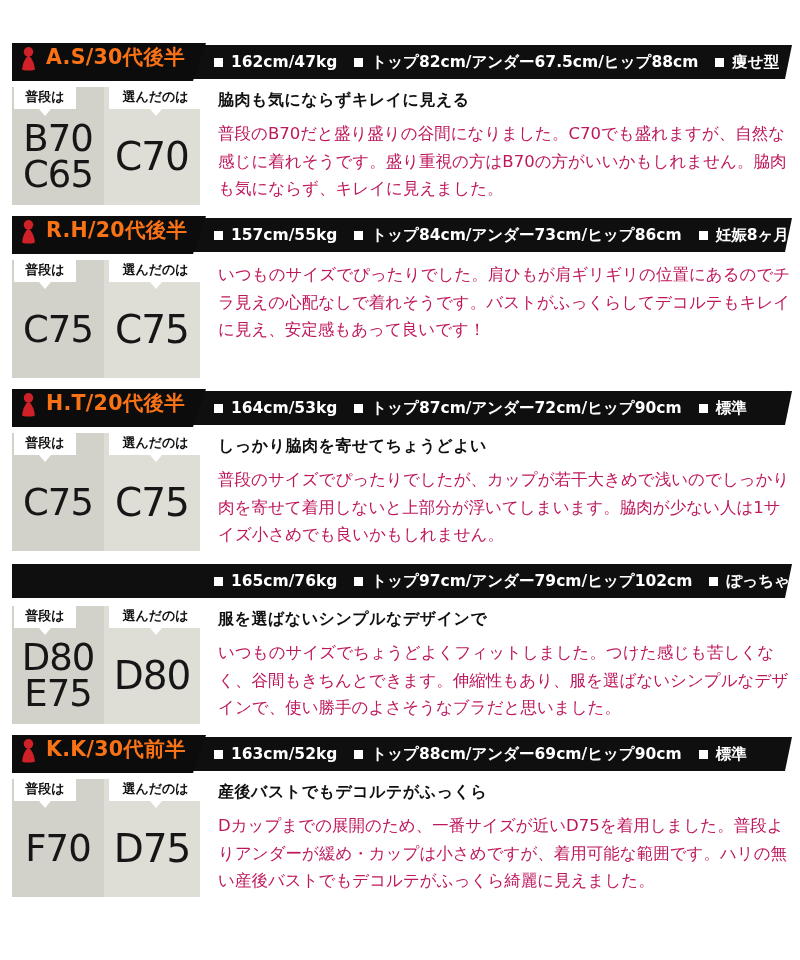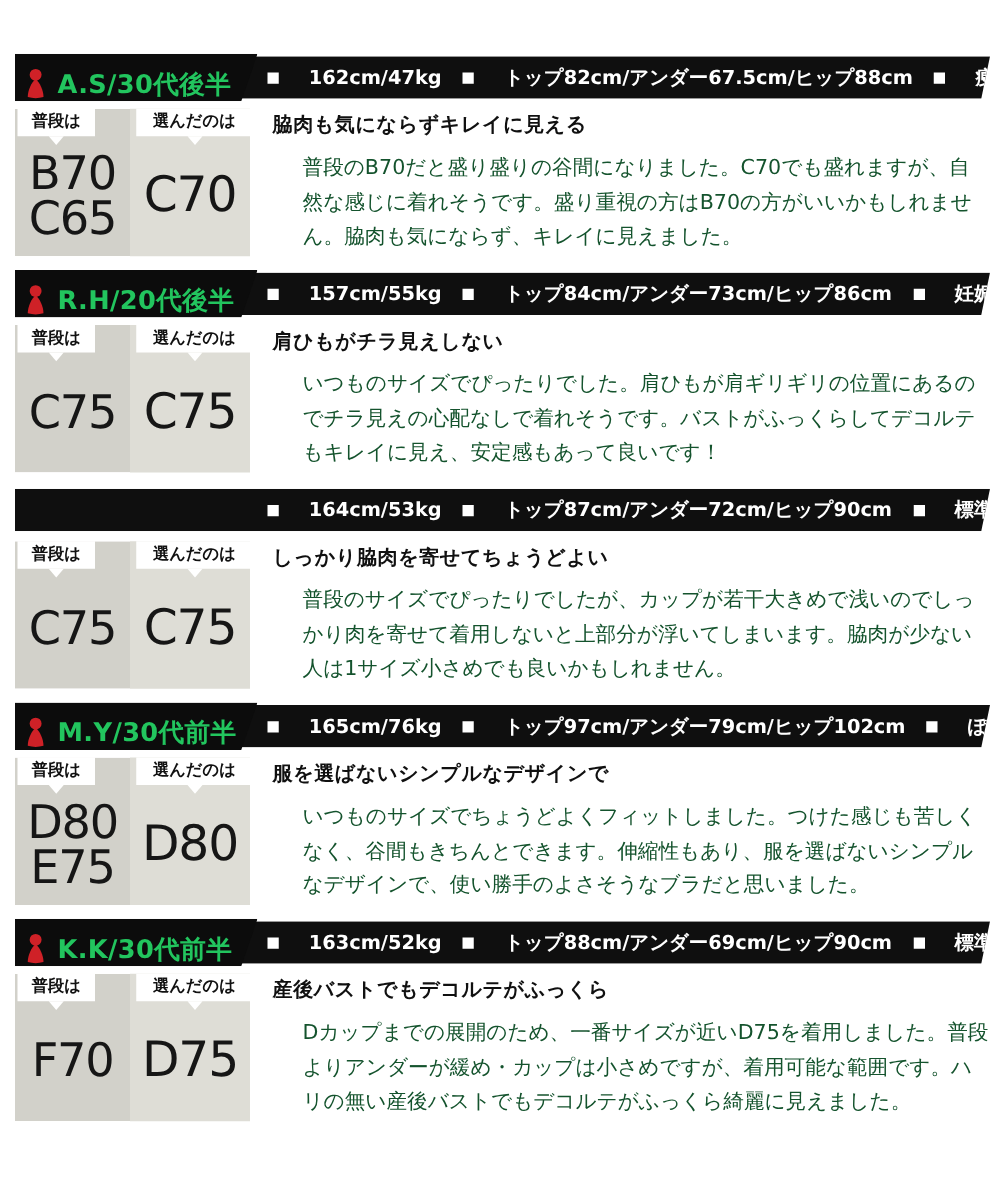--- a/index.html
+++ b/index.html
@@ -19,30 +19,30 @@
   .stats-bar {
     position: absolute; left: 0; top: 2px;
     width: 780px; height: 34px;
     background: #0f0f0f;
     clip-path: polygon(0 0, 100% 0, calc(100% - 7px) 100%, 0 100%);
     display: flex; align-items: center;
     padding-left: 202px; gap: 17px;
     color: #ffffff; font-weight: bold; font-size: 15.5px;
     white-space: nowrap;
   }
-  .stat-item { display: flex; align-items: center; gap: 24px; }
+  .stat-item { display: flex; align-items: center; gap: 8px; }
   .stat-square { width: 9px; height: 9px; background: #ffffff; flex: none; }
   .name-block {
     position: absolute; left: 0; top: 0; z-index: 2;
     width: 194px; height: 38px;
     background: #0c0c0c;
     clip-path: polygon(0 0, 100% 0, calc(100% - 13px) 100%, 0 100%);
-    display: flex; align-items: flex-end;
+    display: flex; align-items: flex-start;
     padding-left: 8px; gap: 9px;
-    color: #22c55e; font-weight: bold; font-size: 20.5px;
+    color: #f97316; font-weight: bold; font-size: 20.5px;
     letter-spacing: 0.3px; white-space: nowrap;
   }
   .person-icon-wrap { display: inline-flex; align-items: flex-end; height: 30px; }
 
   
   .content-row { display: flex; }
   .panel { position: relative; width: 188px; height: 118px; flex: none; }
   .panel-right { position: absolute; left: 92px; right: 0; top: 0; bottom: 0; background: #deddd6; }
   .panel-left {
     position: absolute; left: 0; top: 0; bottom: 0; width: 100px;
@@ -71,21 +71,21 @@
     line-height: 0.98; letter-spacing: -1px;
   }
   .size-usual  { left: 0; width: 92px; font-size: 37px; }
   .size-chosen { left: 94px; right: 2px; font-size: 39px; }
 
   .review-text { margin-left: 18px; width: 576px; padding-top: 1px; }
   .review-title {
     font-size: 16px; font-weight: bold; color: #101010;
     margin: 2px 0 9px; letter-spacing: 0.5px;
   }
-  .review-body { font-size: 16.5px; line-height: 1.68; color: #14532d; margin-left: 24px; }
+  .review-body { font-size: 16.5px; line-height: 1.68; color: #be185d; }
 </style>
 </head>
 <body>
 
 <div id="reviews">
   <section class="section">
     <div class="bar-row">
       <div class="stats-bar">
         <span class="stat-item">
           <span class="stat-square"></span>
@@ -168,89 +168,88 @@
           <i class="tail"></i>
         </div>
         <div class="bubble-label label-chosen">
           <span>選んだのは</span>
           <i class="tail"></i>
         </div>
         <div class="size-usual">C75</div>
         <div class="size-chosen">C75</div>
       </div>
       <div class="review-text">
-        <h3 class="review-title">肩ひもがチラ見えしない</h3>
         <p class="review-body">いつものサイズでぴったりでした。肩ひもが肩ギリギリの位置にあるのでチラ見えの心配なしで着れそうです。バストがふっくらしてデコルテもキレイに見え、安定感もあって良いです！</p>
       </div>
     </div>
   </section>
 
   <section class="section">
     <div class="bar-row">
       <div class="stats-bar">
         <span class="stat-item">
           <span class="stat-square"></span>
           <span>164cm/53kg</span>
         </span>
         <span class="stat-item">
           <span class="stat-square"></span>
           <span>トップ87cm/アンダー72cm/ヒップ90cm</span>
         </span>
         <span class="stat-item">
           <span class="stat-square"></span>
           <span>標準</span>
-        </span>
-      </div>
-    </div>
-    <div class="content-row">
-      <div class="panel">
-        <div class="panel-left"></div>
-        <div class="panel-right"></div>
-        <div class="bubble-label label-usual">
-          <span>普段は</span>
-          <i class="tail"></i>
-        </div>
-        <div class="bubble-label label-chosen">
-          <span>選んだのは</span>
-          <i class="tail"></i>
-        </div>
-        <div class="size-usual">C75</div>
-        <div class="size-chosen">C75</div>
-      </div>
-      <div class="review-text">
-        <h3 class="review-title">しっかり脇肉を寄せてちょうどよい</h3>
-        <p class="review-body">普段のサイズでぴったりでしたが、カップが若干大きめで浅いのでしっかり肉を寄せて着用しないと上部分が浮いてしまいます。脇肉が少ない人は1サイズ小さめでも良いかもしれません。</p>
-      </div>
-    </div>
-  </section>
-
-  <section class="section">
-    <div class="bar-row">
-      <div class="stats-bar">
-        <span class="stat-item">
-          <span class="stat-square"></span>
-          <span>165cm/76kg</span>
-        </span>
-        <span class="stat-item">
-          <span class="stat-square"></span>
-          <span>トップ97cm/アンダー79cm/ヒップ102cm</span>
-        </span>
-        <span class="stat-item">
-          <span class="stat-square"></span>
-          <span>ぽっちゃり</span>
         </span>
       </div>
       <div class="name-block">
         <span class="person-icon-wrap">
           <svg width="17" height="28" viewBox="0 0 20 28" aria-hidden="true">
             <circle cx="10" cy="5.6" r="5.6" fill="#cf2127"></circle>
             <path d="M10 9.5 C 6.2 12.5, 2.6 20, 2.6 26.5 Q 10 28.6, 17.4 26.5 C 17.4 20, 13.8 12.5, 10 9.5 Z" fill="#cf2127"></path>
           </svg>
         </span>
-        <span>M.Y/30代前半</span>
+        <span>H.T/20代後半</span>
+      </div>
+    </div>
+    <div class="content-row">
+      <div class="panel">
+        <div class="panel-left"></div>
+        <div class="panel-right"></div>
+        <div class="bubble-label label-usual">
+          <span>普段は</span>
+          <i class="tail"></i>
+        </div>
+        <div class="bubble-label label-chosen">
+          <span>選んだのは</span>
+          <i class="tail"></i>
+        </div>
+        <div class="size-usual">C75</div>
+        <div class="size-chosen">C75</div>
+      </div>
+      <div class="review-text">
+        <h3 class="review-title">しっかり脇肉を寄せてちょうどよい</h3>
+        <p class="review-body">普段のサイズでぴったりでしたが、カップが若干大きめで浅いのでしっかり肉を寄せて着用しないと上部分が浮いてしまいます。脇肉が少ない人は1サイズ小さめでも良いかもしれません。</p>
+      </div>
+    </div>
+  </section>
+
+  <section class="section">
+    <div class="bar-row">
+      <div class="stats-bar">
+        <span class="stat-item">
+          <span class="stat-square"></span>
+          <span>165cm/76kg</span>
+        </span>
+        <span class="stat-item">
+          <span class="stat-square"></span>
+          <span>トップ97cm/アンダー79cm/ヒップ102cm</span>
+        </span>
+        <span class="stat-item">
+          <span class="stat-square"></span>
+          <span>ぽっちゃり</span>
+        </span>
       </div>
     </div>
     <div class="content-row">
       <div class="panel">
         <div class="panel-left"></div>
         <div class="panel-right"></div>
         <div class="bubble-label label-usual">
           <span>普段は</span>
           <i class="tail"></i>
         </div>

